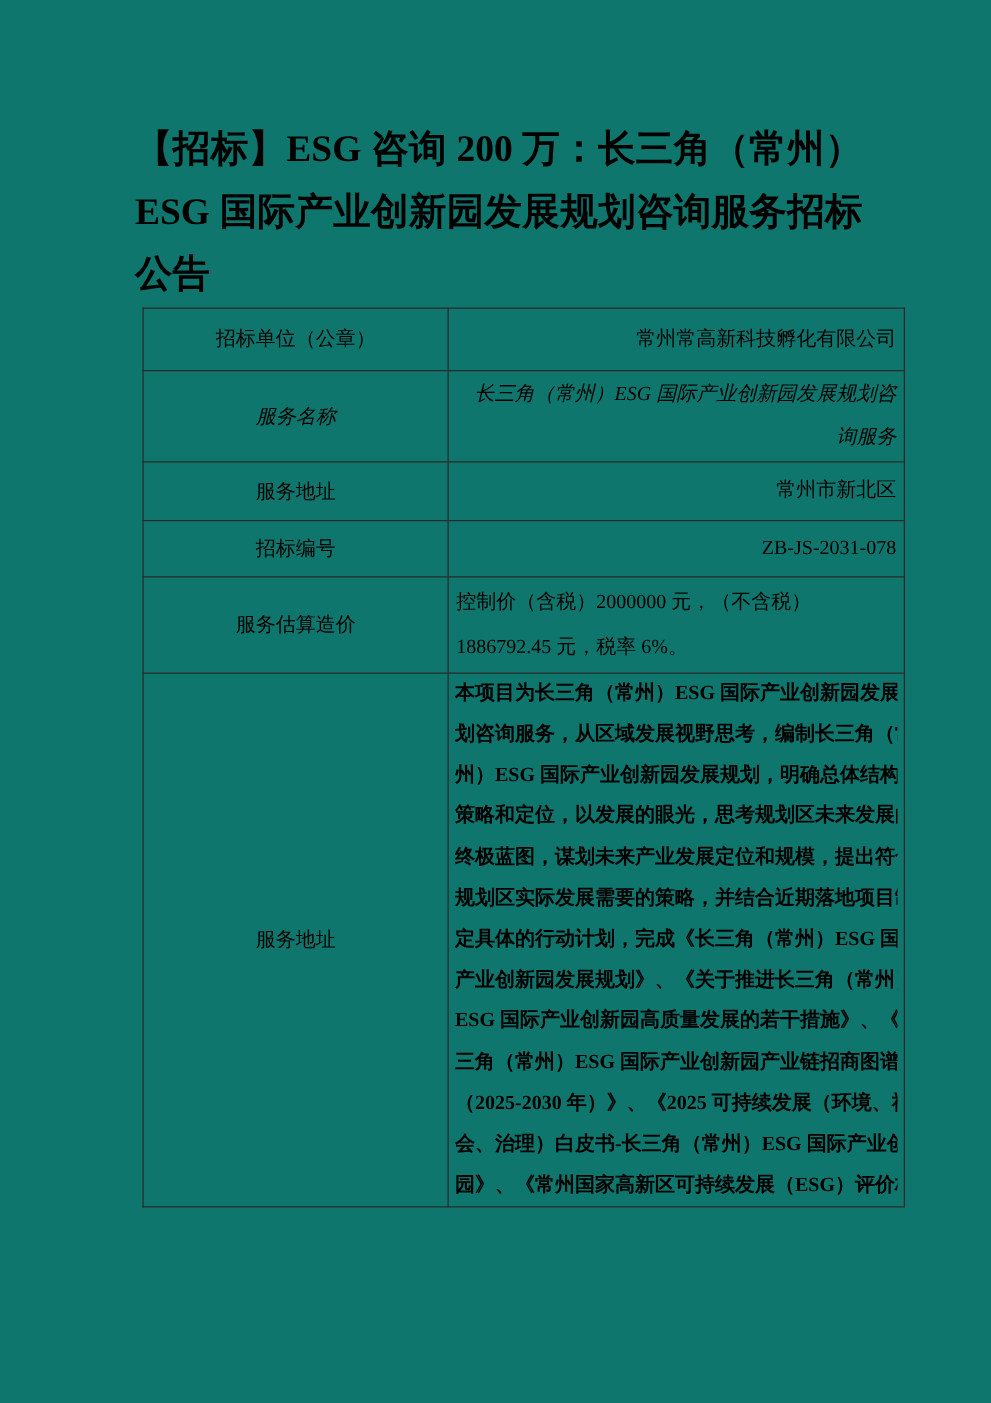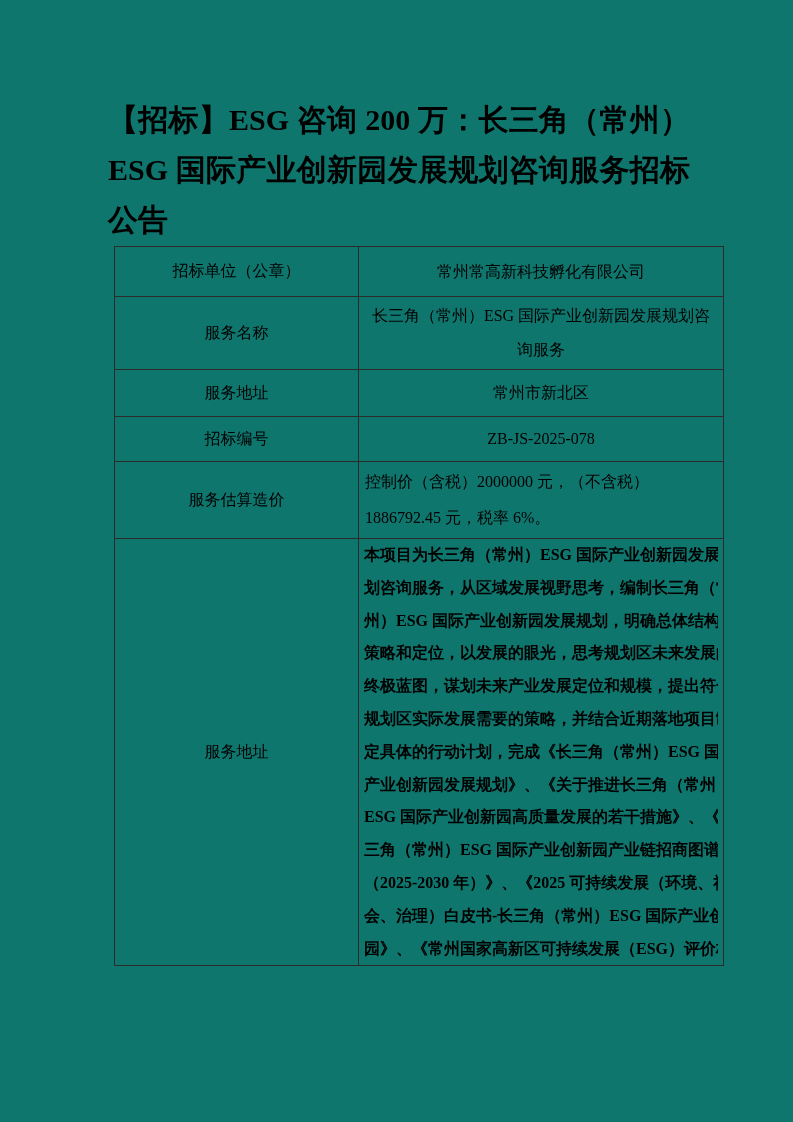--- a/index.html
+++ b/index.html
@@ -47,26 +47,26 @@
     color: #000000;
     vertical-align: middle;
   }
   td.cell-label {
     width: 244px;
     text-align: center;
     padding: 2px 4px;
   }
   td.cell-value {
     width: 365px;
-    text-align: center;
+    text-align: right;
     padding: 2px 6px;
     line-height: 34px;
   }
   tr.row-unit   td { height: 50px; }
-  tr.row-name   td { height: 67px; }
+  tr.row-name   td { height: 67px; font-style: italic; }
   tr.row-addr   td { height: 47px; }
   tr.row-code   td { height: 45px; }
   tr.row-price  td { height: 71px; text-align: center; }
   tr.row-price td.cell-value {
     text-align: left;
     line-height: 36px;
   }
   tr.row-content td { height: 427px; }
   tr.row-content td.cell-value {
     vertical-align: top;
@@ -99,21 +99,21 @@
       <tr class="row-name">
         <td class="cell-label">服务名称</td>
         <td class="cell-value">长三角（常州）ESG 国际产业创新园发展规划咨询服务</td>
       </tr>
       <tr class="row-addr">
         <td class="cell-label">服务地址</td>
         <td class="cell-value">常州市新北区</td>
       </tr>
       <tr class="row-code">
         <td class="cell-label">招标编号</td>
-        <td class="cell-value">ZB-JS-2025-078</td>
+        <td class="cell-value">ZB-JS-2031-078</td>
       </tr>
       <tr class="row-price">
         <td class="cell-label">服务估算造价</td>
         <td class="cell-value">控制价（含税）2000000 元，（不含税）1886792.45 元，税率 6%。</td>
       </tr>
       <tr class="row-content">
         <td class="cell-label">服务地址</td>
         <td class="cell-value">
             <div class="content-line">本项目为长三角（常州）ESG 国际产业创新园发展规</div>
             <div class="content-line">划咨询服务，从区域发展视野思考，编制长三角（常</div>

